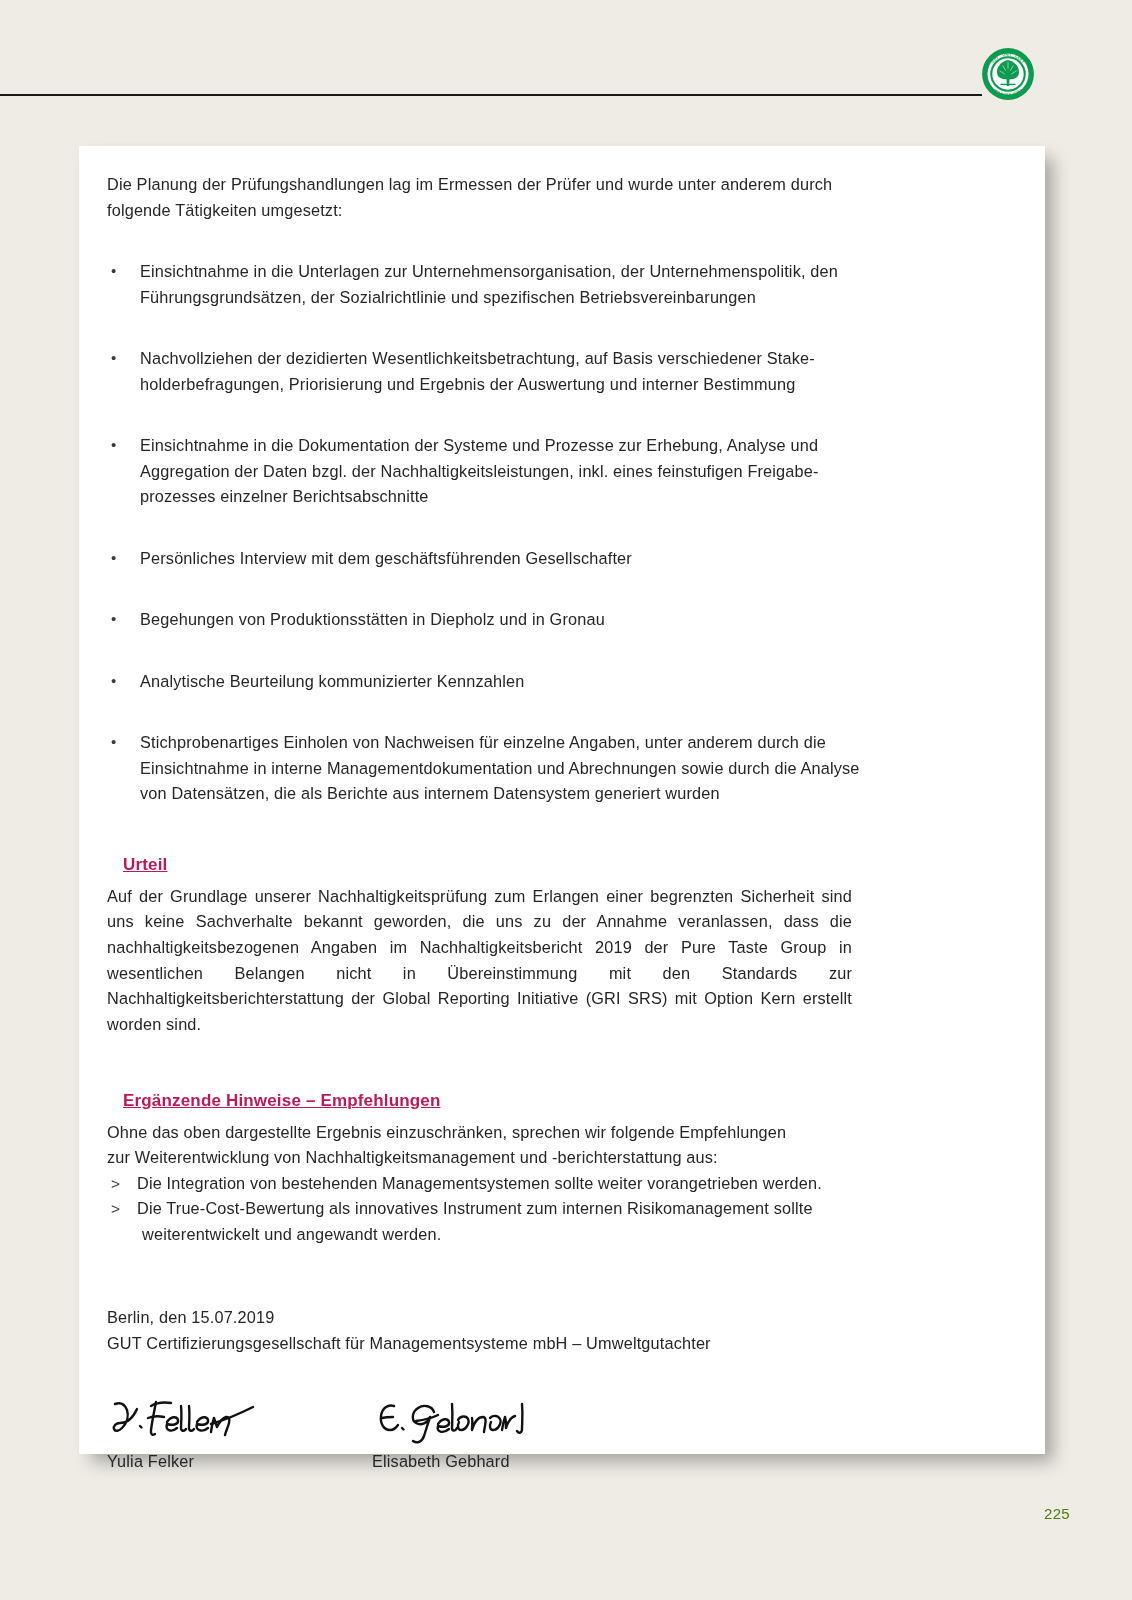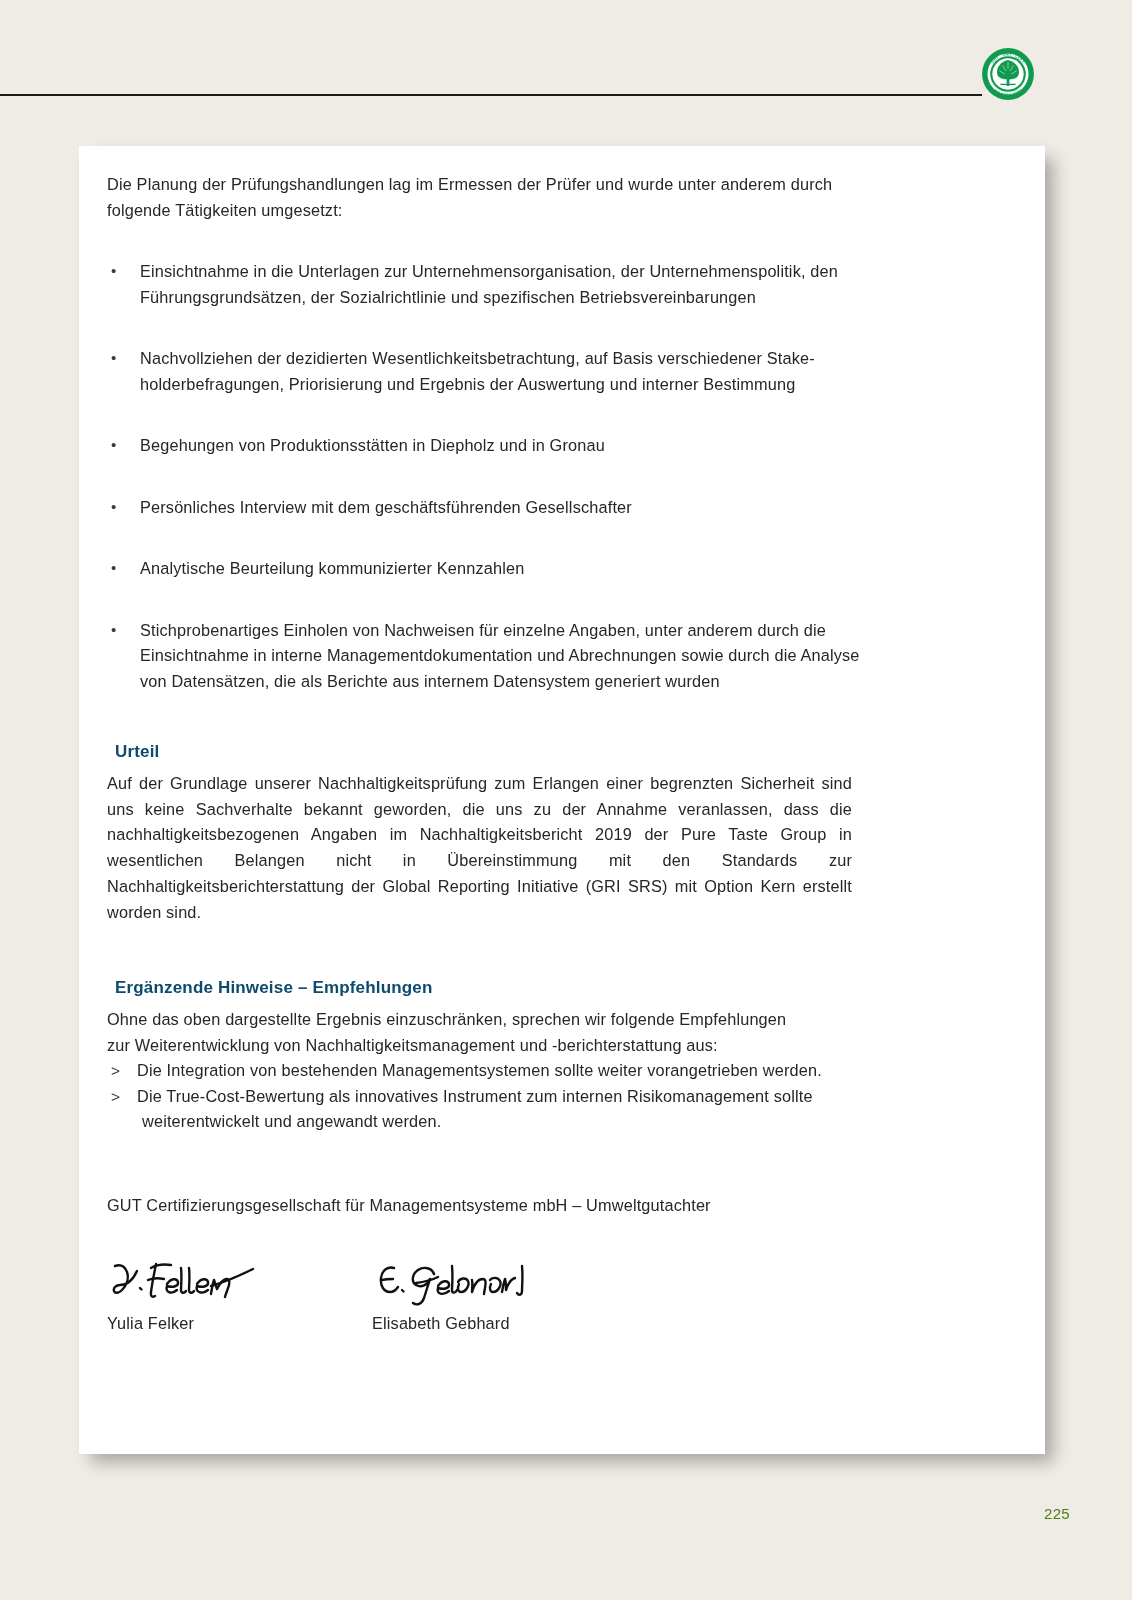--- a/index.html
+++ b/index.html
@@ -83,23 +83,24 @@
     position: absolute;
     left: 4px;
     top: -1px;
     font-size: 15px;
     color: #3a3a3a;
   }
 
   h2.section-title {
     font-size: 17px;
     font-weight: 600;
-    color: #0c4a6e;
-    margin: 0 0 9px 8px;
-    letter-spacing: 0.01em;
+    color: #be185d;
+    margin: 0 0 9px 16px;
+    letter-spacing: 0.01em;
+    text-decoration: underline;
   }
 
   .block-urteil { margin-top: 48px; }
 
   p.justified {
     font-size: 16.3px;
     line-height: 25.7px;
     color: #262626;
     text-align: justify;
     text-justify: inter-word;
@@ -215,22 +216,23 @@
 
 <div class="page-card"></div>
 
 <div class="content">
 
   <p class="intro">Die Planung der Prüfungshandlungen lag im Ermessen der Prüfer und wurde unter anderem durch folgende Tätigkeiten umgesetzt:</p>
 
   <ul class="bullets">
     <li>Einsichtnahme in die Unterlagen zur Unternehmensorganisation, der Unternehmenspolitik, den Führungsgrundsätzen, der Sozialrichtlinie und spezifischen Betriebsvereinbarungen</li>
     <li>Nachvollziehen der dezidierten Wesentlichkeitsbetrachtung, auf Basis verschiedener Stake-holderbefragungen, Priorisierung und Ergebnis der Auswertung und interner Bestimmung</li>
+    <li>Einsichtnahme in die Dokumentation der Systeme und Prozesse zur Erhebung, Analyse und Aggregation der Daten bzgl. der Nachhaltigkeitsleistungen, inkl. eines feinstufigen Freigabe-prozesses einzelner Berichtsabschnitte</li>
+    <li>Persönliches Interview mit dem geschäftsführenden Gesellschafter</li>
     <li>Begehungen von Produktionsstätten in Diepholz und in Gronau</li>
-    <li>Persönliches Interview mit dem geschäftsführenden Gesellschafter</li>
     <li>Analytische Beurteilung kommunizierter Kennzahlen</li>
     <li>Stichprobenartiges Einholen von Nachweisen für einzelne Angaben, unter anderem durch die Einsichtnahme in interne Managementdokumentation und Abrechnungen sowie durch die Analyse von Datensätzen, die als Berichte aus internem Datensystem generiert wurden</li>
   </ul>
 
   <div class="block-urteil">
     <h2 class="section-title">Urteil</h2>
     <p class="justified">Auf der Grundlage unserer Nachhaltigkeitsprüfung zum Erlangen einer begrenzten Sicherheit sind uns keine Sachverhalte bekannt geworden, die uns zu der Annahme veranlassen, dass die nachhaltigkeitsbezogenen Angaben im Nachhaltigkeitsbericht 2019 der Pure Taste Group in wesentlichen Belangen nicht in Übereinstimmung mit den Standards zur Nachhaltigkeitsberichterstattung der Global Reporting Initiative (GRI SRS) mit Option Kern erstellt worden sind.</p>
   </div>
 
   <div class="block-hinweise">
@@ -242,20 +244,21 @@
         <span>Die Integration von bestehenden Managementsystemen sollte weiter vorangetrieben werden.</span>
       </li>
       <li>
         <span>Die True-Cost-Bewertung als innovatives Instrument zum internen Risikomanagement sollte</span>
         <span class="cont">weiterentwickelt und angewandt werden.</span>
       </li>
     </ul>
   </div>
 
   <div class="signoff">
+    <div>Berlin, den 15.07.2019</div>
     <div>GUT Certifizierungsgesellschaft für Managementsysteme mbH – Umweltgutachter</div>
   </div>
 
   <div class="sign-row">
     <div class="sign-col">
       <div class="sig-img">
         <svg width="160" height="56" viewBox="0 0 160 56" xmlns="http://www.w3.org/2000/svg" aria-hidden="true">
           <g fill="none" stroke="#111111" stroke-width="2.4" stroke-linecap="round" stroke-linejoin="round">
             <path d="M8 14 C14 12 18 15 20 20 C22 26 20 33 15 38 C12 41 8 42 7 39 C6 36 9 33 13 33 C20 33 26 28 30 19"></path>
             <path d="M33 36 l1.5 1.5"></path>

